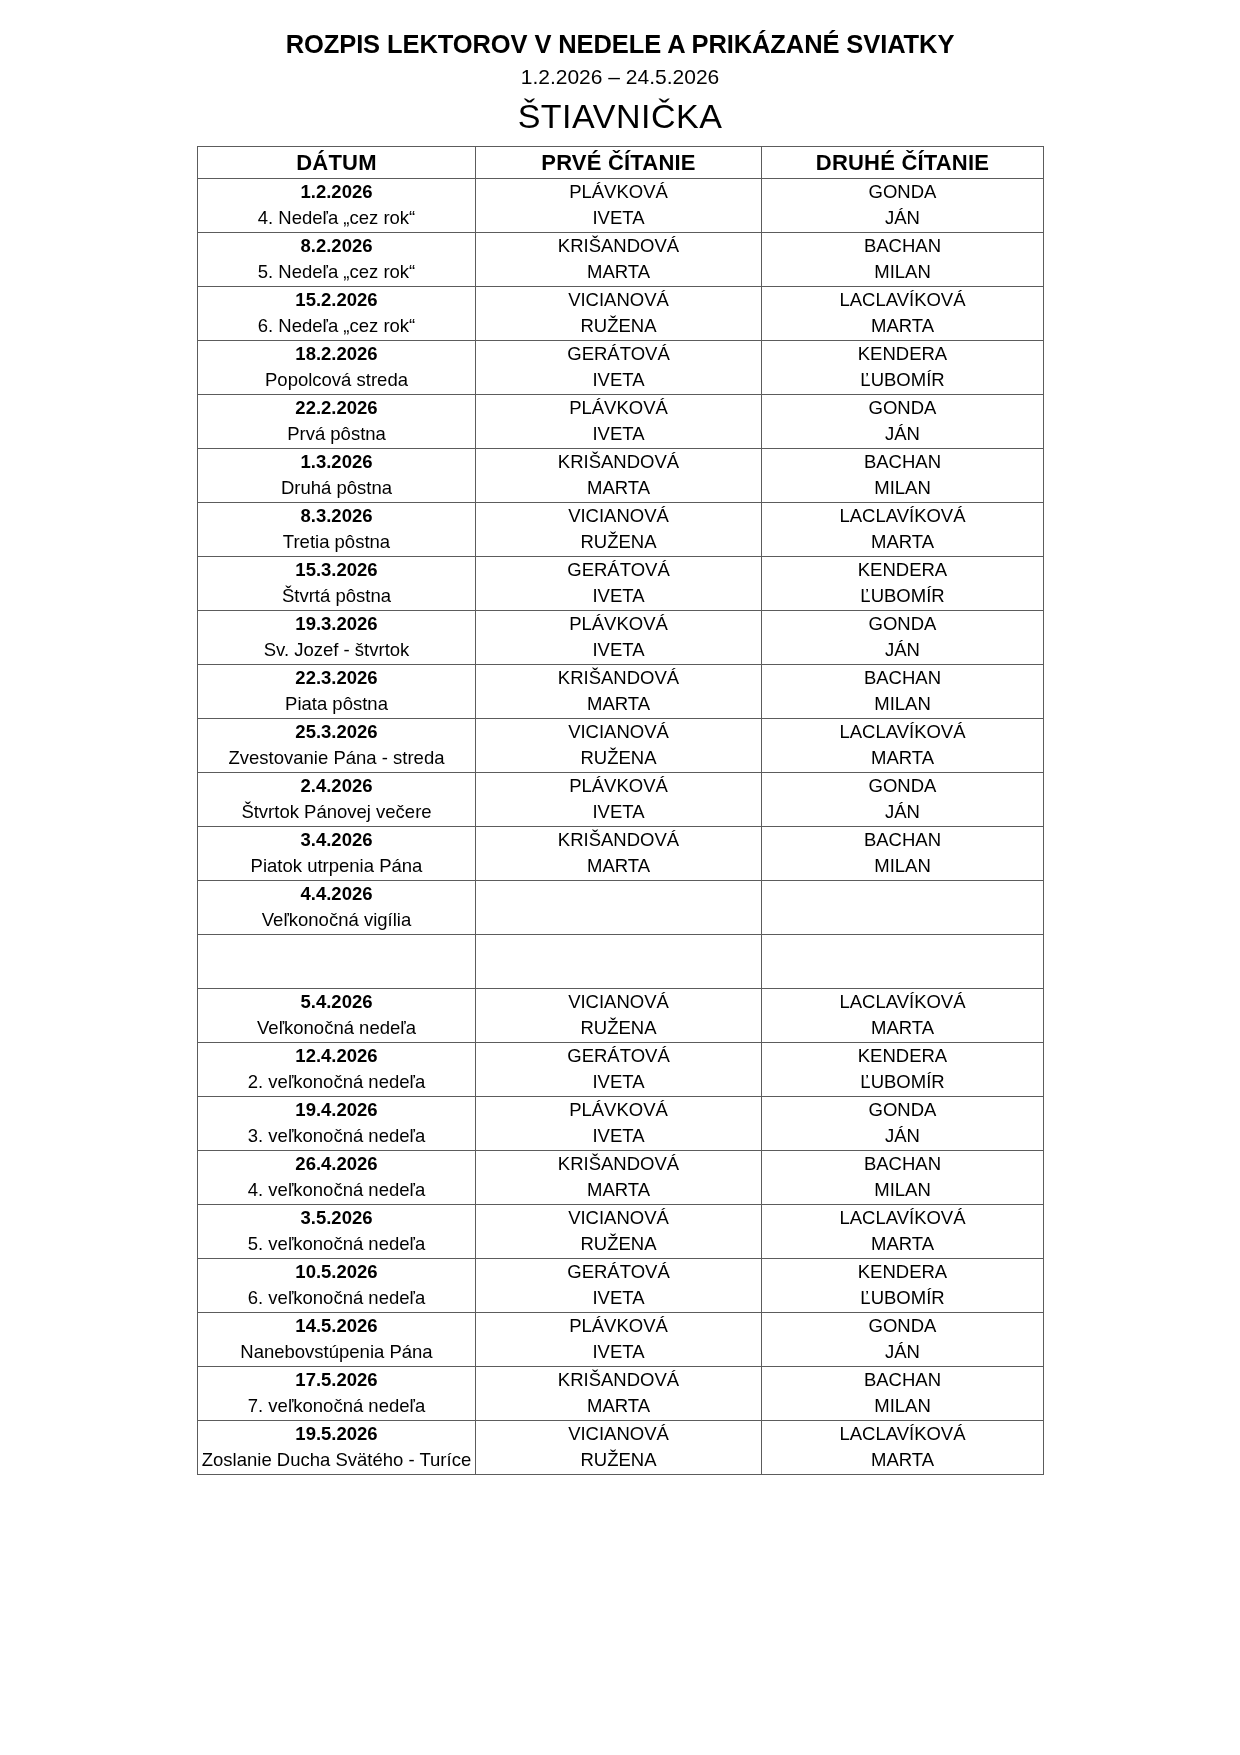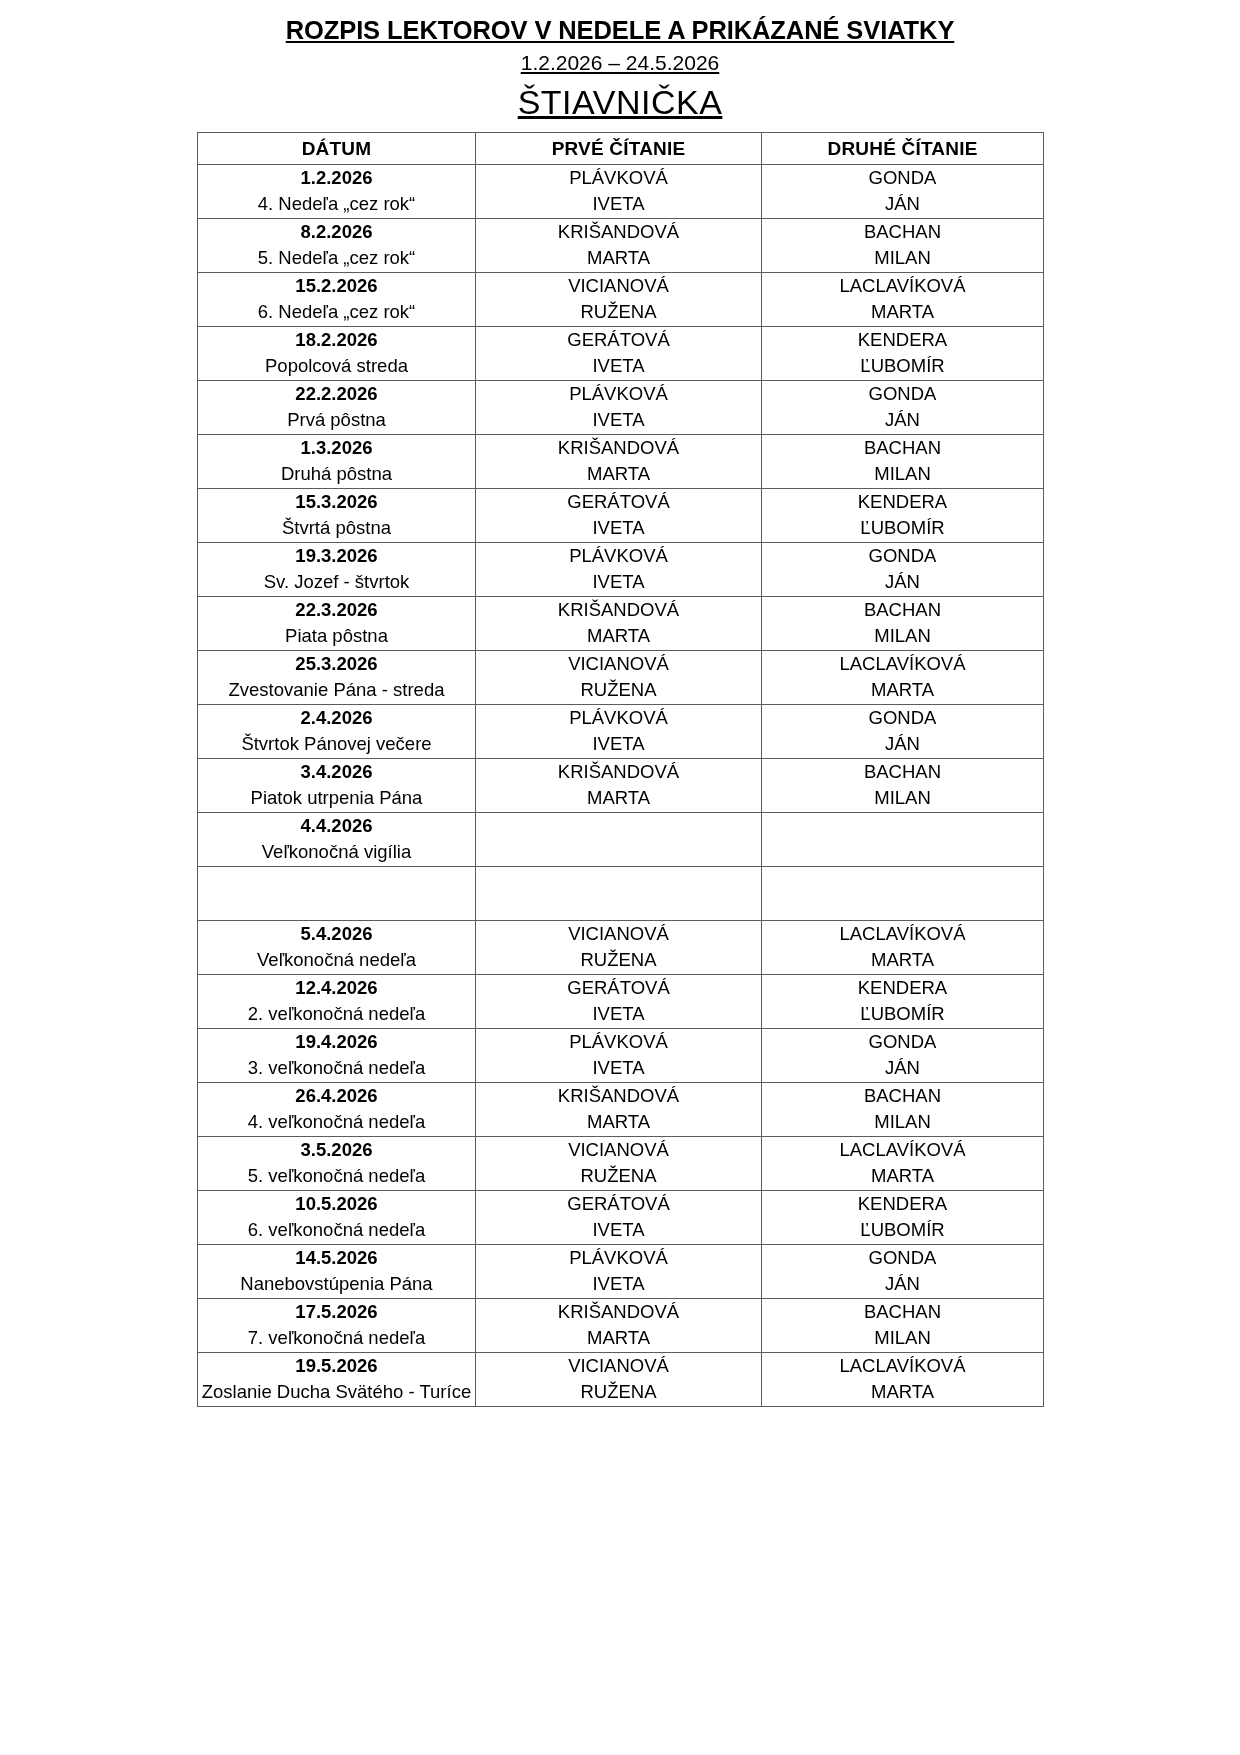--- a/index.html
+++ b/index.html
@@ -16,22 +16,21 @@
   }
   .page {
     position: relative;
     width: 1240px;
     height: 1755px;
     box-sizing: border-box;
     padding: 0;
   }
   .header-block {
     text-align: center;
-    padding-top: 16px;
-    text-decoration: underline;
+    padding-top: 30px;
   }
   .doc-title {
     font-size: 25.5px;
     font-weight: bold;
     letter-spacing: -0.1px;
     line-height: 1.15;
     margin: 0;
   }
   .doc-subtitle {
     font-size: 21px;
@@ -65,21 +64,21 @@
     border: 1px solid #5c5c5c;
     padding: 0;
     text-align: center;
     vertical-align: middle;
     font-size: 18.5px;
     line-height: 1.0;
   }
   table.schedule thead th {
     font-weight: bold;
     height: 31px;
-    font-size: 19px;
+    font-size: 22px;
     letter-spacing: 0.2px;
   }
   table.schedule tbody td {
     height: 53px;
   }
   .cell-stack {
     display: flex;
     flex-direction: column;
     justify-content: center;
     align-items: center;
@@ -247,20 +246,40 @@
             <td class="second-cell">
               <div class="cell-stack">
                 <span class="line1">BACHAN</span>
                 <span class="line2">MILAN</span>
               </div>
             </td>
           </tr>
           <tr>
             <td class="date-cell">
               <div class="cell-stack">
+                <span class="line1">8.3.2026</span>
+                <span class="line2">Tretia pôstna</span>
+              </div>
+            </td>
+            <td class="first-cell">
+              <div class="cell-stack">
+                <span class="line1">VICIANOVÁ</span>
+                <span class="line2">RUŽENA</span>
+              </div>
+            </td>
+            <td class="second-cell">
+              <div class="cell-stack">
+                <span class="line1">LACLAVÍKOVÁ</span>
+                <span class="line2">MARTA</span>
+              </div>
+            </td>
+          </tr>
+          <tr>
+            <td class="date-cell">
+              <div class="cell-stack">
                 <span class="line1">15.3.2026</span>
                 <span class="line2">Štvrtá pôstna</span>
               </div>
             </td>
             <td class="first-cell">
               <div class="cell-stack">
                 <span class="line1">GERÁTOVÁ</span>
                 <span class="line2">IVETA</span>
               </div>
             </td>

